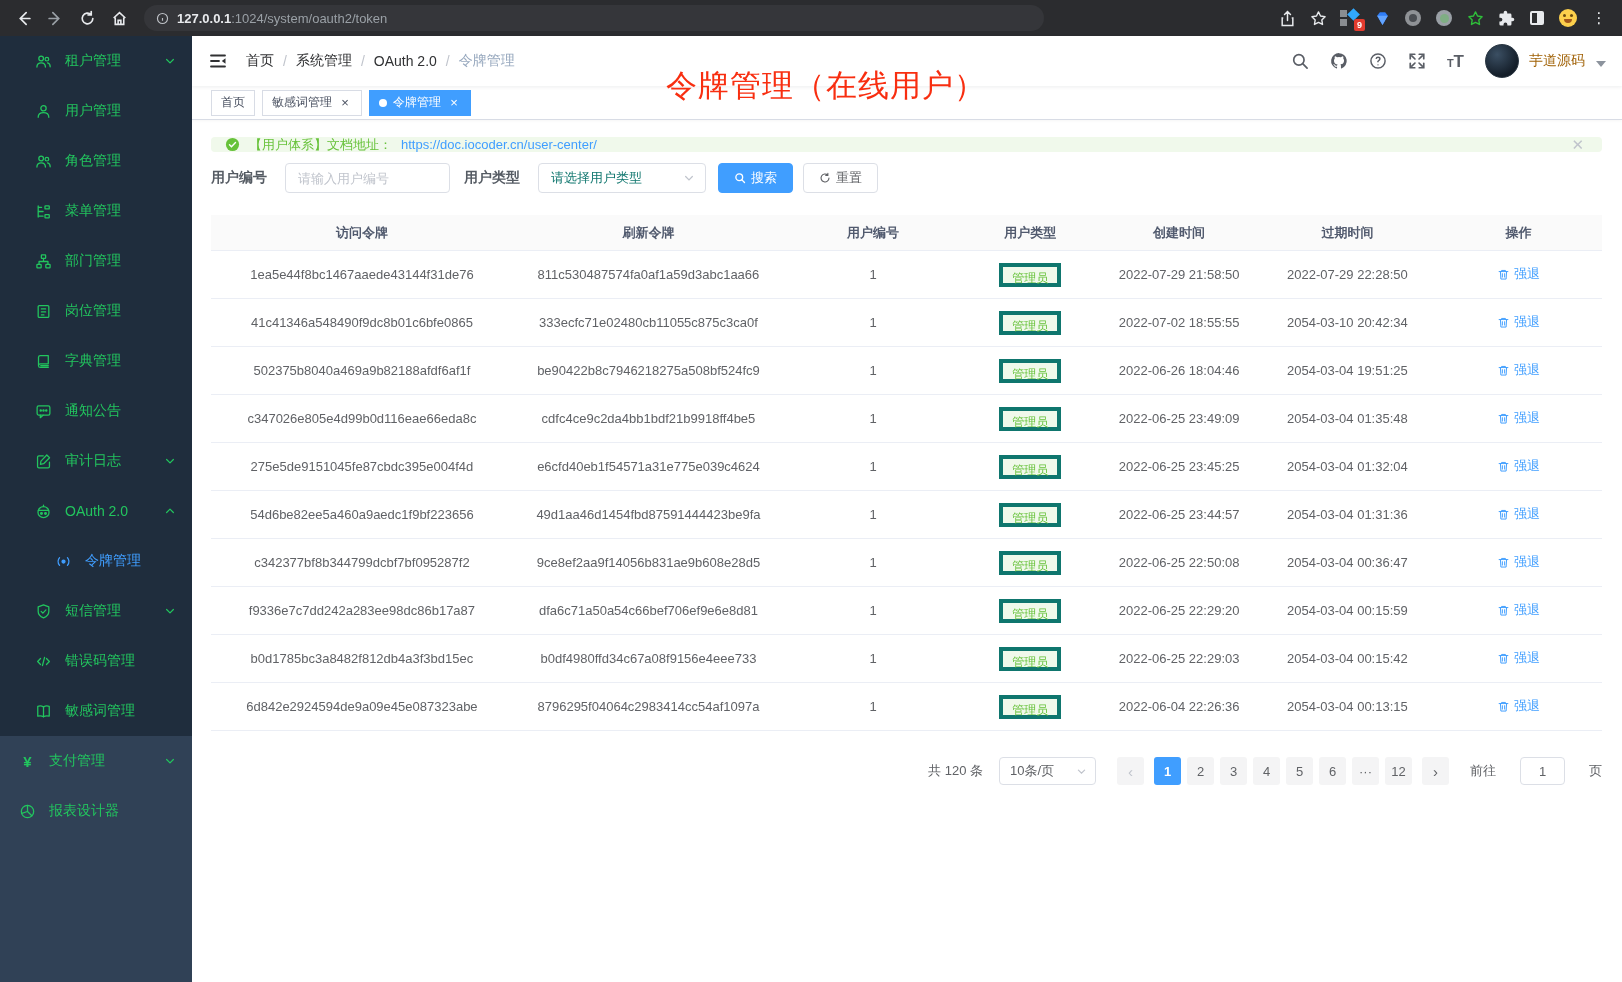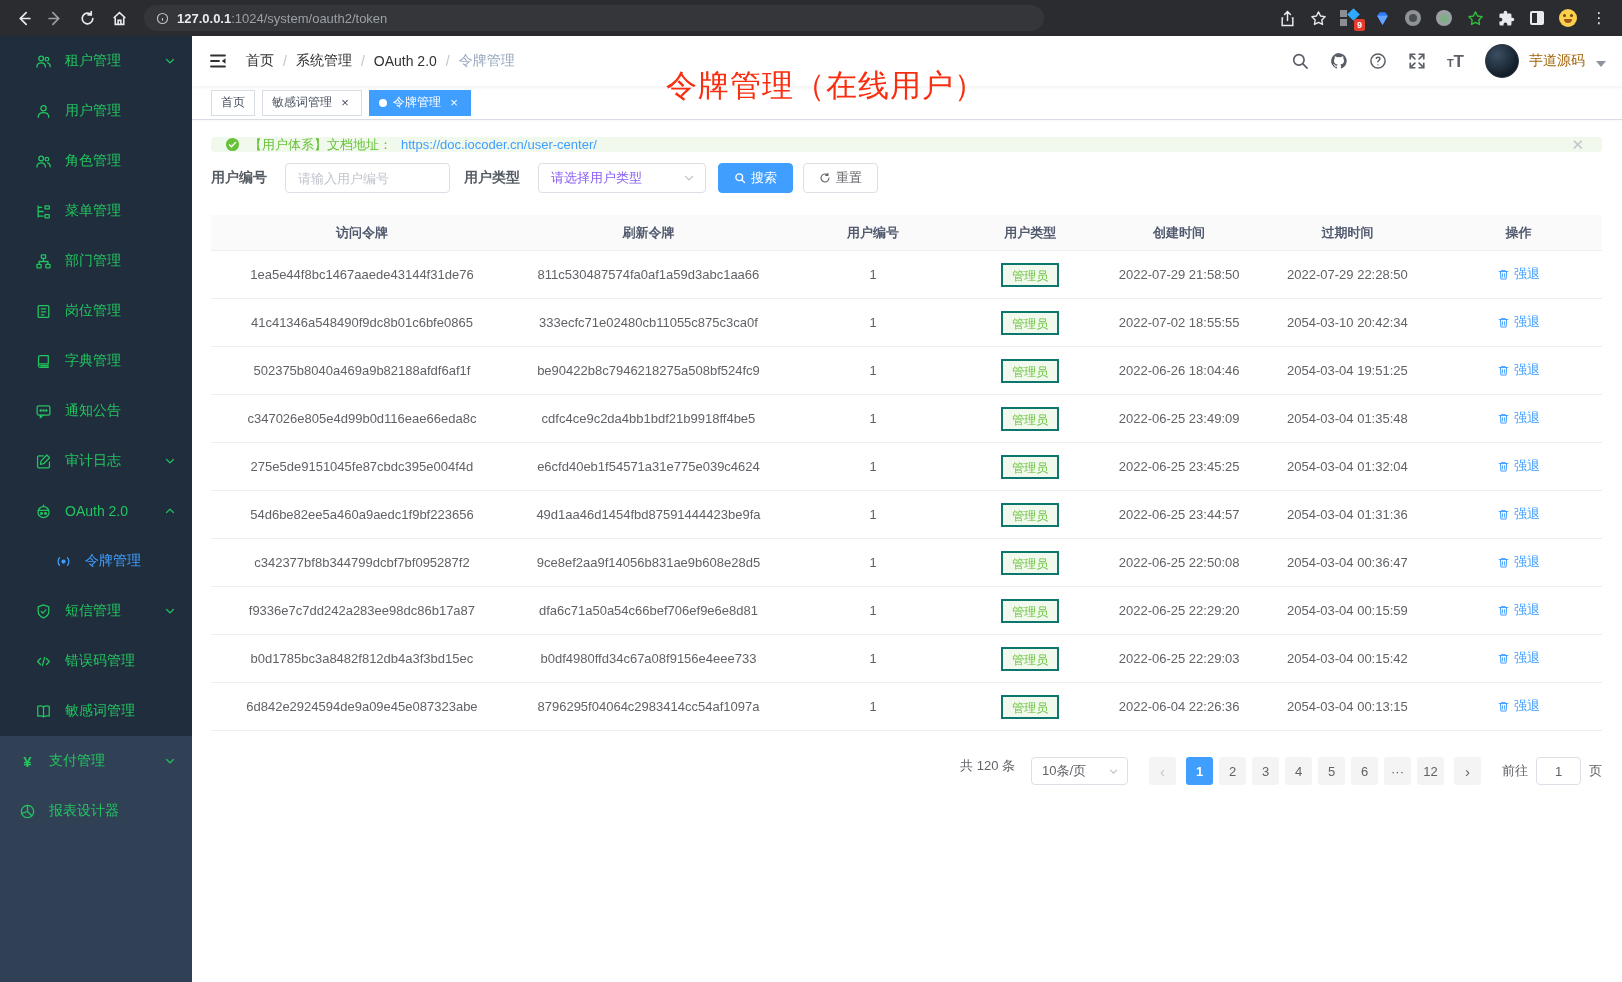--- a/index.html
+++ b/index.html
@@ -82,49 +82,49 @@
   .alert { height:15px; background:#f0f9eb; border-radius:4px; display:flex; align-items:center; padding:0 14px; gap:9px; }
   .alert svg { width:15px; height:15px; flex:0 0 auto; }
   .alert-text { font-size:13px; color:#67c23a; }
   .alert-link { font-size:13px; color:#409eff; text-decoration:none; cursor:pointer; }
   .alert-close { margin-left:auto; color:#c0c4cc; font-size:15px; cursor:pointer; padding-right:4px; }
 
   .search-row { display:flex; align-items:center; margin-top:11px; height:30px; }
   .f-label { font-size:14px; font-weight:700; color:#555b63; margin-right:18px; }
   .f-input { width:165px; height:30px; border:1px solid #dcdfe6; border-radius:4px; padding:0 12px; font-size:13px; color:#606266; outline:none; font-family:inherit; }
   .f-input::placeholder { color:#c0c4cc; }
-  .f-select { width:168px; height:30px; border:1px solid #dcdfe6; border-radius:4px; padding:0 10px 0 12px; font-size:13px; color:#8b5cf6; display:flex; align-items:center; justify-content:space-between; cursor:pointer; margin-right:12px; }
+  .f-select { width:168px; height:30px; border:1px solid #dcdfe6; border-radius:4px; padding:0 10px 0 12px; font-size:13px; color:#0f766e; display:flex; align-items:center; justify-content:space-between; cursor:pointer; margin-right:12px; }
   .f-select svg { width:12px; height:12px; color:#c0c4cc; }
   .gap14 { width:14px; }
   .btn { height:30px; border-radius:4px; font-size:13px; display:inline-flex; align-items:center; gap:5px; padding:0 15px; cursor:pointer; border:1px solid transparent; font-family:inherit; }
   .btn svg { width:12px; height:12px; }
   .btn-primary { background:#409eff; color:#fff; border-color:#409eff; }
   .btn-plain { background:#fff; color:#606266; border-color:#dcdfe6; margin-left:10px; }
 
   
   .table { margin-top:22px; width:100%; }
   .thead { display:flex; align-items:center; height:36px; background:#fafafa; border-bottom:1px solid #ebeef5; }
   .th { font-size:13px; font-weight:700; color:#515a6e; text-align:center; }
   .tr { display:flex; align-items:center; height:48px; border-bottom:1px solid #ebeef5; }
   .td { font-size:13px; color:#606266; text-align:center; overflow:hidden; white-space:nowrap; }
   .c0{width:21.7%;} .c1{width:19.5%;} .c2{width:12.8%;} .c3{width:9.8%;} .c4{width:11.6%;} .c5{width:12.6%;} .c6{width:12%;}
-  .tag-success { display:inline-block; background:#f0f9eb; border:2px solid #0f766e; color:#67c23a; font-size:12px; height:24px; line-height:22px; padding:0 9px; border-radius:0; }
+  .tag-success { display:inline-block; background:#f0f9eb; border:4px solid #0f766e; color:#67c23a; font-size:12px; height:24px; line-height:22px; padding:0 9px; border-radius:0; }
   .act-link { color:#409eff; font-size:13px; display:inline-flex; align-items:center; gap:4px; cursor:pointer; text-decoration:none; }
   .act-link svg { width:13px; height:13px; }
 
   
-  .pager { display:flex; align-items:flex-start; justify-content:flex-end; margin-top:26px; gap:4px; }
+  .pager { display:flex; align-items:center; justify-content:flex-end; margin-top:26px; gap:4px; }
   .pg-total { font-size:13px; color:#606266; margin-right:12px; }
   .pg-size { width:97px; height:28px; border:1px solid #dcdfe6; border-radius:4px; display:flex; align-items:center; justify-content:space-between; padding:0 8px 0 10px; font-size:13px; color:#606266; cursor:pointer; margin-right:14px; }
   .pg-size svg { width:11px; height:11px; color:#c0c4cc; }
   .pbtn { min-width:27px; height:28px; padding:0 4px; background:#f4f4f5; color:#606266; border-radius:3px; display:flex; align-items:center; justify-content:center; font-size:13px; margin:0 3px; cursor:pointer; border:none; font-family:inherit; }
   .pbtn.arrow { color:#c0c4cc; font-size:15px; }
   .pbtn.arrow.next { color:#606266; }
   .pbtn.active { background:#409eff; color:#fff; font-weight:700; }
-  .pg-goto { display:flex; align-items:center; gap:8px; font-size:13px; color:#606266; margin-left:14px; }
+  .pg-goto { display:flex; align-items:center; gap:24px; font-size:13px; color:#606266; margin-left:14px; }
   .pg-input { width:45px; height:28px; border:1px solid #dcdfe6; border-radius:4px; text-align:center; font-size:13px; color:#606266; outline:none; font-family:inherit; }
 </style>
 </head>
 <body>
 
 <div class="screen">
 
   <div class="browser">
     <span class="b-btn">
         <svg viewBox="0 0 16 16" fill="none" stroke="currentColor" stroke-width="1.6">

